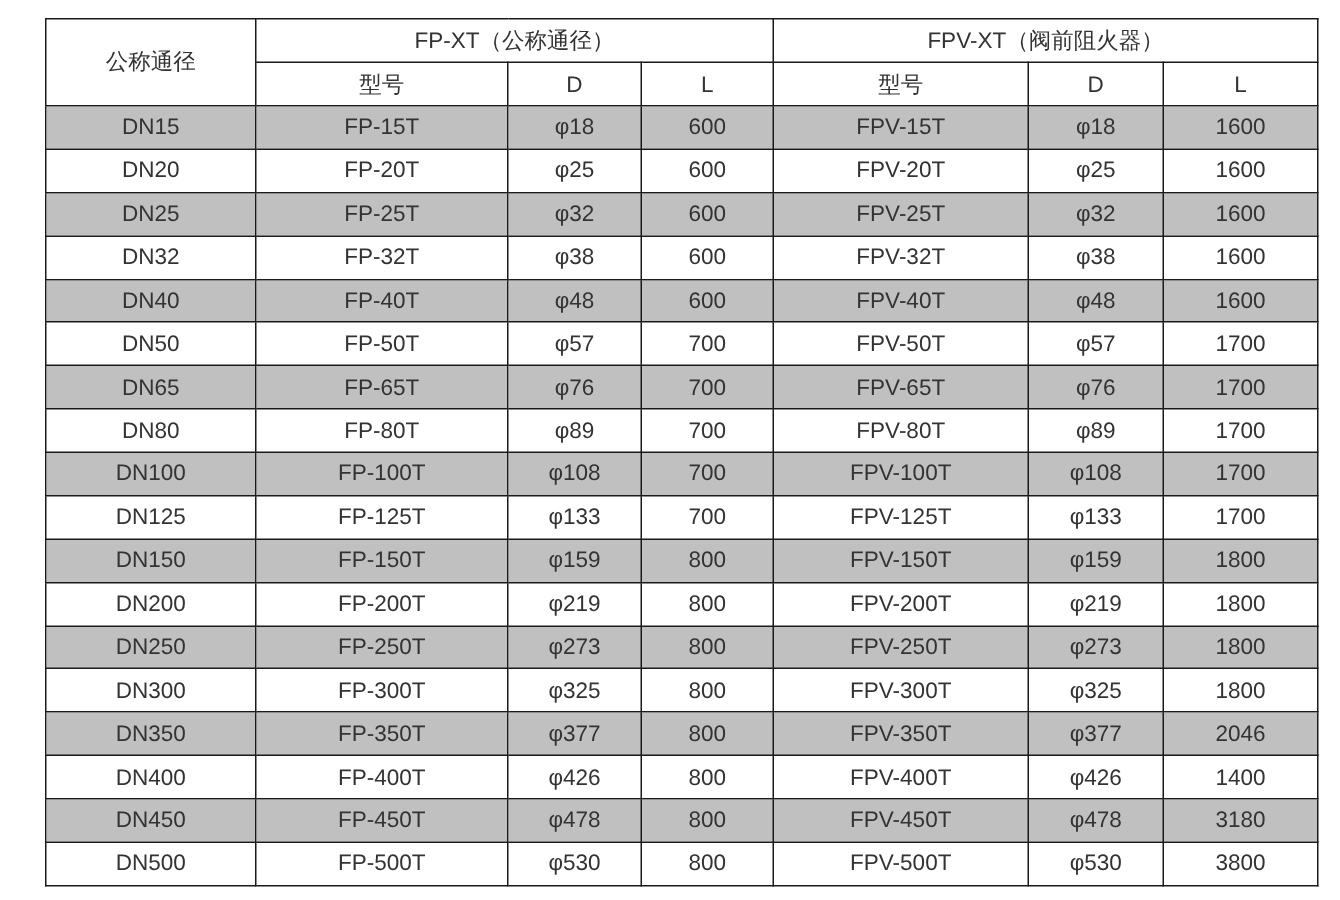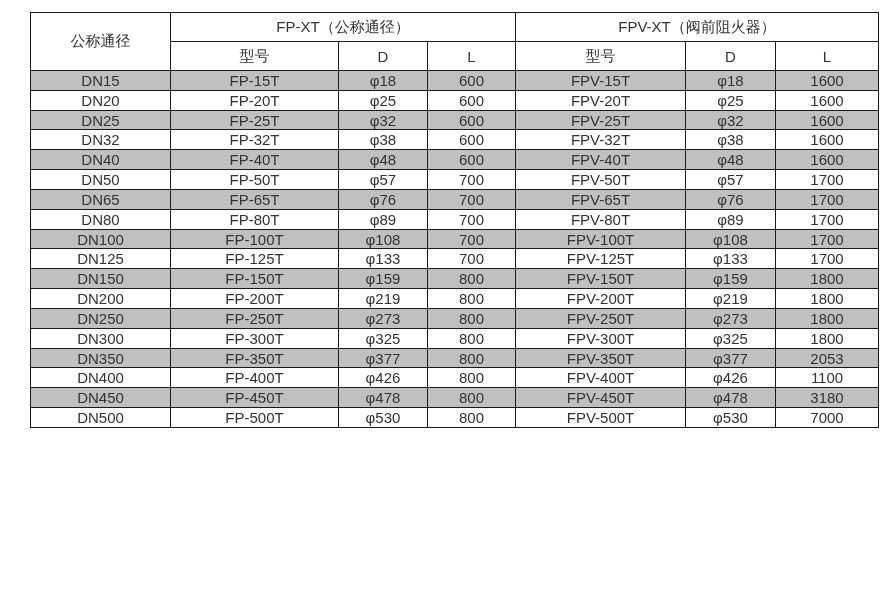--- a/index.html
+++ b/index.html
@@ -9,21 +9,21 @@
     height: 600px;
     background: #ffffff;
     overflow: hidden;
     font-family: "Liberation Sans", "DejaVu Sans", sans-serif;
   }
   .spec-table {
     position: absolute;
     left: 30px;
     top: 12px;
     width: 848px;
-    height: 416px;
+    height: 579px;
     border-collapse: collapse;
     table-layout: fixed;
   }
   .spec-table th,
   .spec-table td {
     border: 1px solid #1a1a1a;
     text-align: center;
     vertical-align: middle;
     padding: 0;
     font-size: 15px;
@@ -192,43 +192,43 @@
         <td>φ325</td>
         <td>1800</td>
       </tr>
       <tr class="alt">
         <td>DN350</td>
         <td>FP-350T</td>
         <td>φ377</td>
         <td>800</td>
         <td>FPV-350T</td>
         <td>φ377</td>
-        <td>2053</td>
+        <td>2046</td>
       </tr>
       <tr>
         <td>DN400</td>
         <td>FP-400T</td>
         <td>φ426</td>
         <td>800</td>
         <td>FPV-400T</td>
         <td>φ426</td>
-        <td>1100</td>
+        <td>1400</td>
       </tr>
       <tr class="alt">
         <td>DN450</td>
         <td>FP-450T</td>
         <td>φ478</td>
         <td>800</td>
         <td>FPV-450T</td>
         <td>φ478</td>
         <td>3180</td>
       </tr>
       <tr>
         <td>DN500</td>
         <td>FP-500T</td>
         <td>φ530</td>
         <td>800</td>
         <td>FPV-500T</td>
         <td>φ530</td>
-        <td>7000</td>
+        <td>3800</td>
       </tr>
     </tbody>
 </table>
 
 </body></html>

